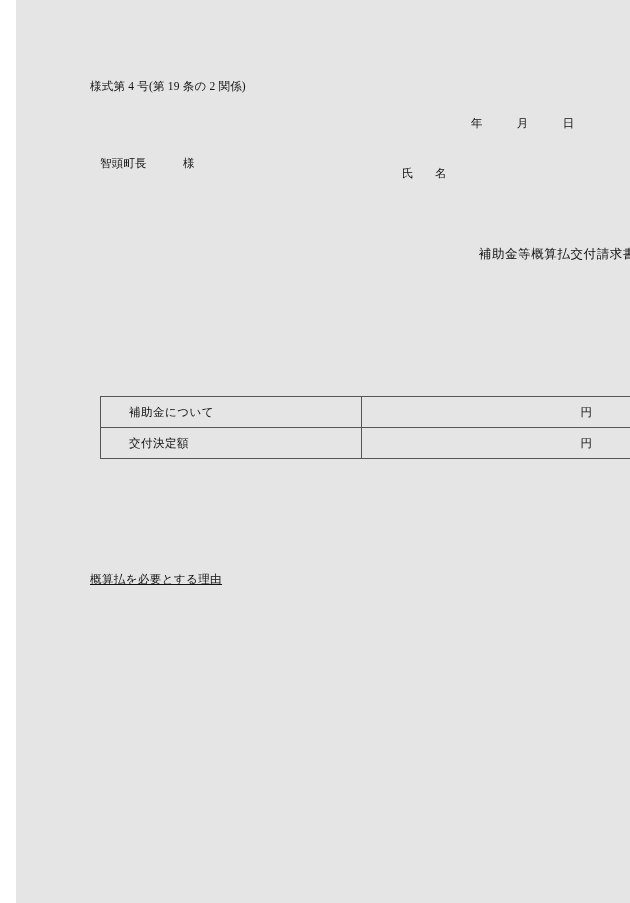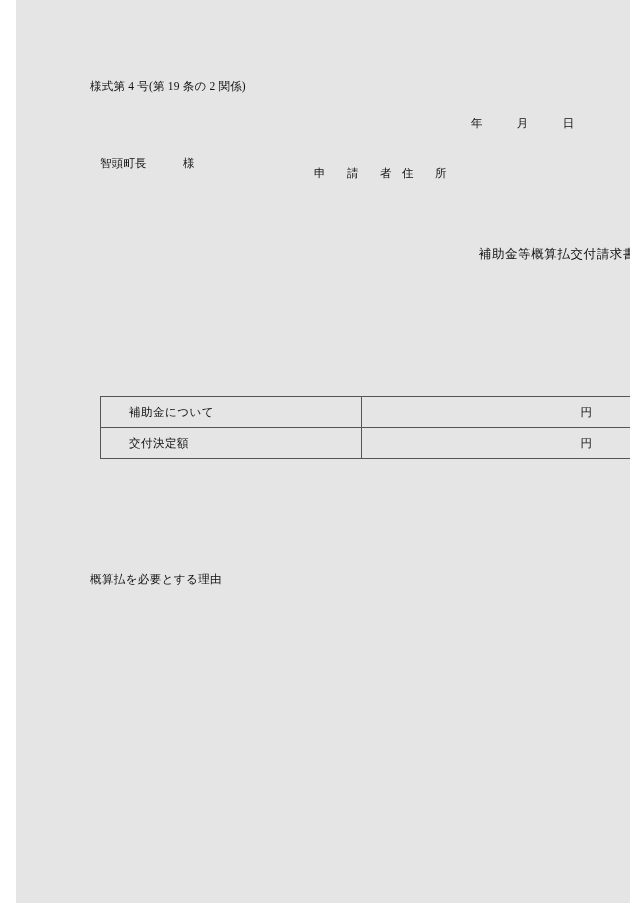--- a/index.html
+++ b/index.html
@@ -148,20 +148,21 @@
     text-align: right;
     padding-right: 44px;
   }
 
   
   .reason-line {
     left: 74px;
     top: 572px;
     font-size: 11.5px;
     letter-spacing: 0.4px;
+    text-decoration: underline;
   }
 </style>
 </head>
 <body>
 
 <div class="page">
 
   <div class="doc-line form-no">様式第 4 号(第 19 条の 2 関係)</div>
 
   <div class="doc-line date-line">
@@ -173,22 +174,22 @@
   </div>
 
   <div class="doc-line addressee">
     <span>智頭町長</span>
     <span class="gap"></span>
     <span>様</span>
   </div>
 
   <div class="applicant">
     <div class="applicant-row">
-      <span class="applicant-label">申　請　者</span>
-      <span class="applicant-field">住　所</span>
+      <span class="applicant-label"></span>
+      <span class="applicant-field">氏　名</span>
     </div>
   </div>
 
   <div class="doc-title">補助金等概算払交付請求書</div>
 
 
   <table class="amounts-table">
     <tbody>
       <tr>
         <td class="label-cell">補助金について</td>

